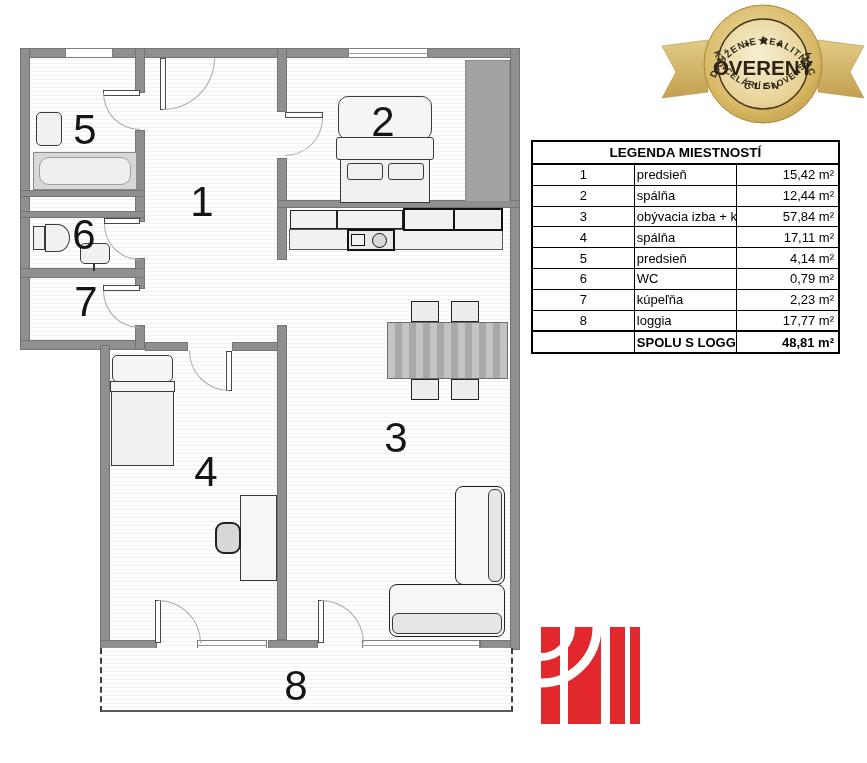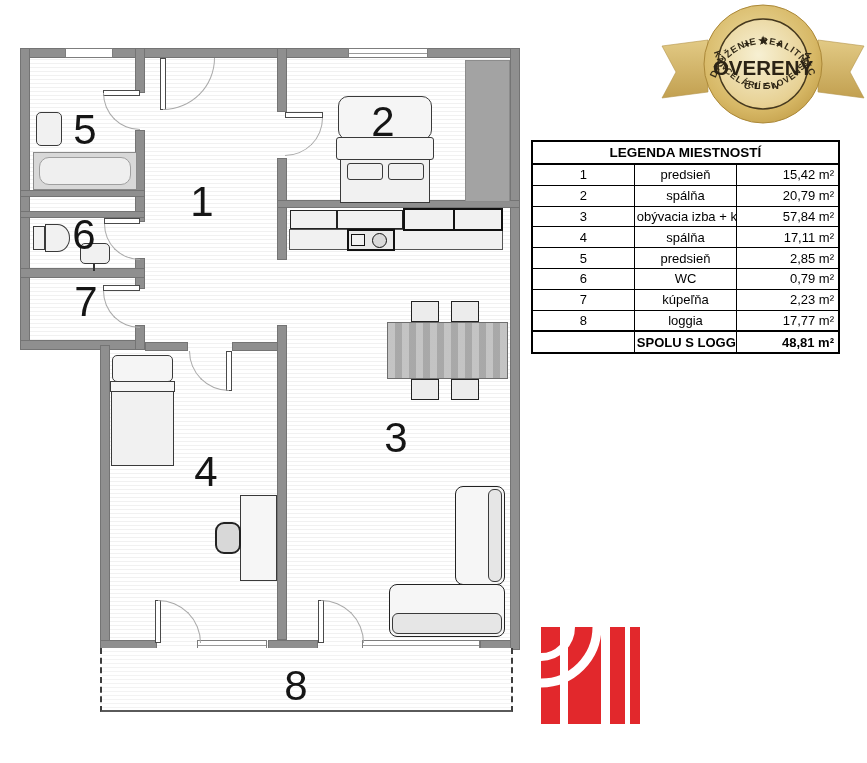--- a/index.html
+++ b/index.html
@@ -22,21 +22,21 @@
   #loggia{position:absolute;left:100px;top:648px;width:413px;height:64px;box-sizing:border-box;
           border-left:2px dashed #3d3d3d;border-right:2px dashed #3d3d3d;border-bottom:2px solid #5a5a5a;
           background:repeating-linear-gradient(180deg,#ffffff 0 3px,#f3f3f3 3px 4px);}
   
   #legend{position:absolute;left:531px;top:140px;width:309px;border-collapse:collapse;
           font-size:13px;color:#000;table-layout:fixed;}
   #legend td{border:1px solid #000;padding:0 2px;height:19.8px;overflow:hidden;white-space:nowrap;}
   #legend{border:2px solid #000;}
   #legend .hdr td{font-weight:bold;text-align:center;font-size:13.5px;height:21px;border-bottom:2px solid #000;}
   #legend .c-num{width:67px;text-align:center;}
-  #legend .c-name{width:164px;text-align:center;}
+  #legend .c-name{width:164px;text-align:left;}
   #legend .c-area{width:70px;text-align:right;padding-right:4px;}
   #legend .total td{font-weight:bold;border-top:2px solid #000;height:20px;}
   #legend .total .t-label{text-align:left;}
   
   #badge{position:absolute;left:660px;top:2px;}
   #logo{position:absolute;left:541px;top:627px;}
 </style>
 </head>
 <body>
 
@@ -147,36 +147,36 @@
           <td colspan="3">LEGENDA MIESTNOSTÍ</td>
         </tr>
     <tr>
       <td class="c-num">1</td>
       <td class="c-name">predsieň</td>
       <td class="c-area">15,42 m²</td>
         </tr>
     <tr>
       <td class="c-num">2</td>
       <td class="c-name">spálňa</td>
-      <td class="c-area">20,79 m²</td>
+      <td class="c-area">12,44 m²</td>
         </tr>
     <tr>
       <td class="c-num">3</td>
       <td class="c-name">obývacia izba + kuchyňa</td>
       <td class="c-area">57,84 m²</td>
         </tr>
     <tr>
       <td class="c-num">4</td>
       <td class="c-name">spálňa</td>
       <td class="c-area">17,11 m²</td>
         </tr>
     <tr>
       <td class="c-num">5</td>
       <td class="c-name">predsieň</td>
-      <td class="c-area">2,85 m²</td>
+      <td class="c-area">4,14 m²</td>
         </tr>
     <tr>
       <td class="c-num">6</td>
       <td class="c-name">WC</td>
       <td class="c-area">0,79 m²</td>
         </tr>
     <tr>
       <td class="c-num">7</td>
       <td class="c-name">kúpeľňa</td>
       <td class="c-area">2,23 m²</td>

